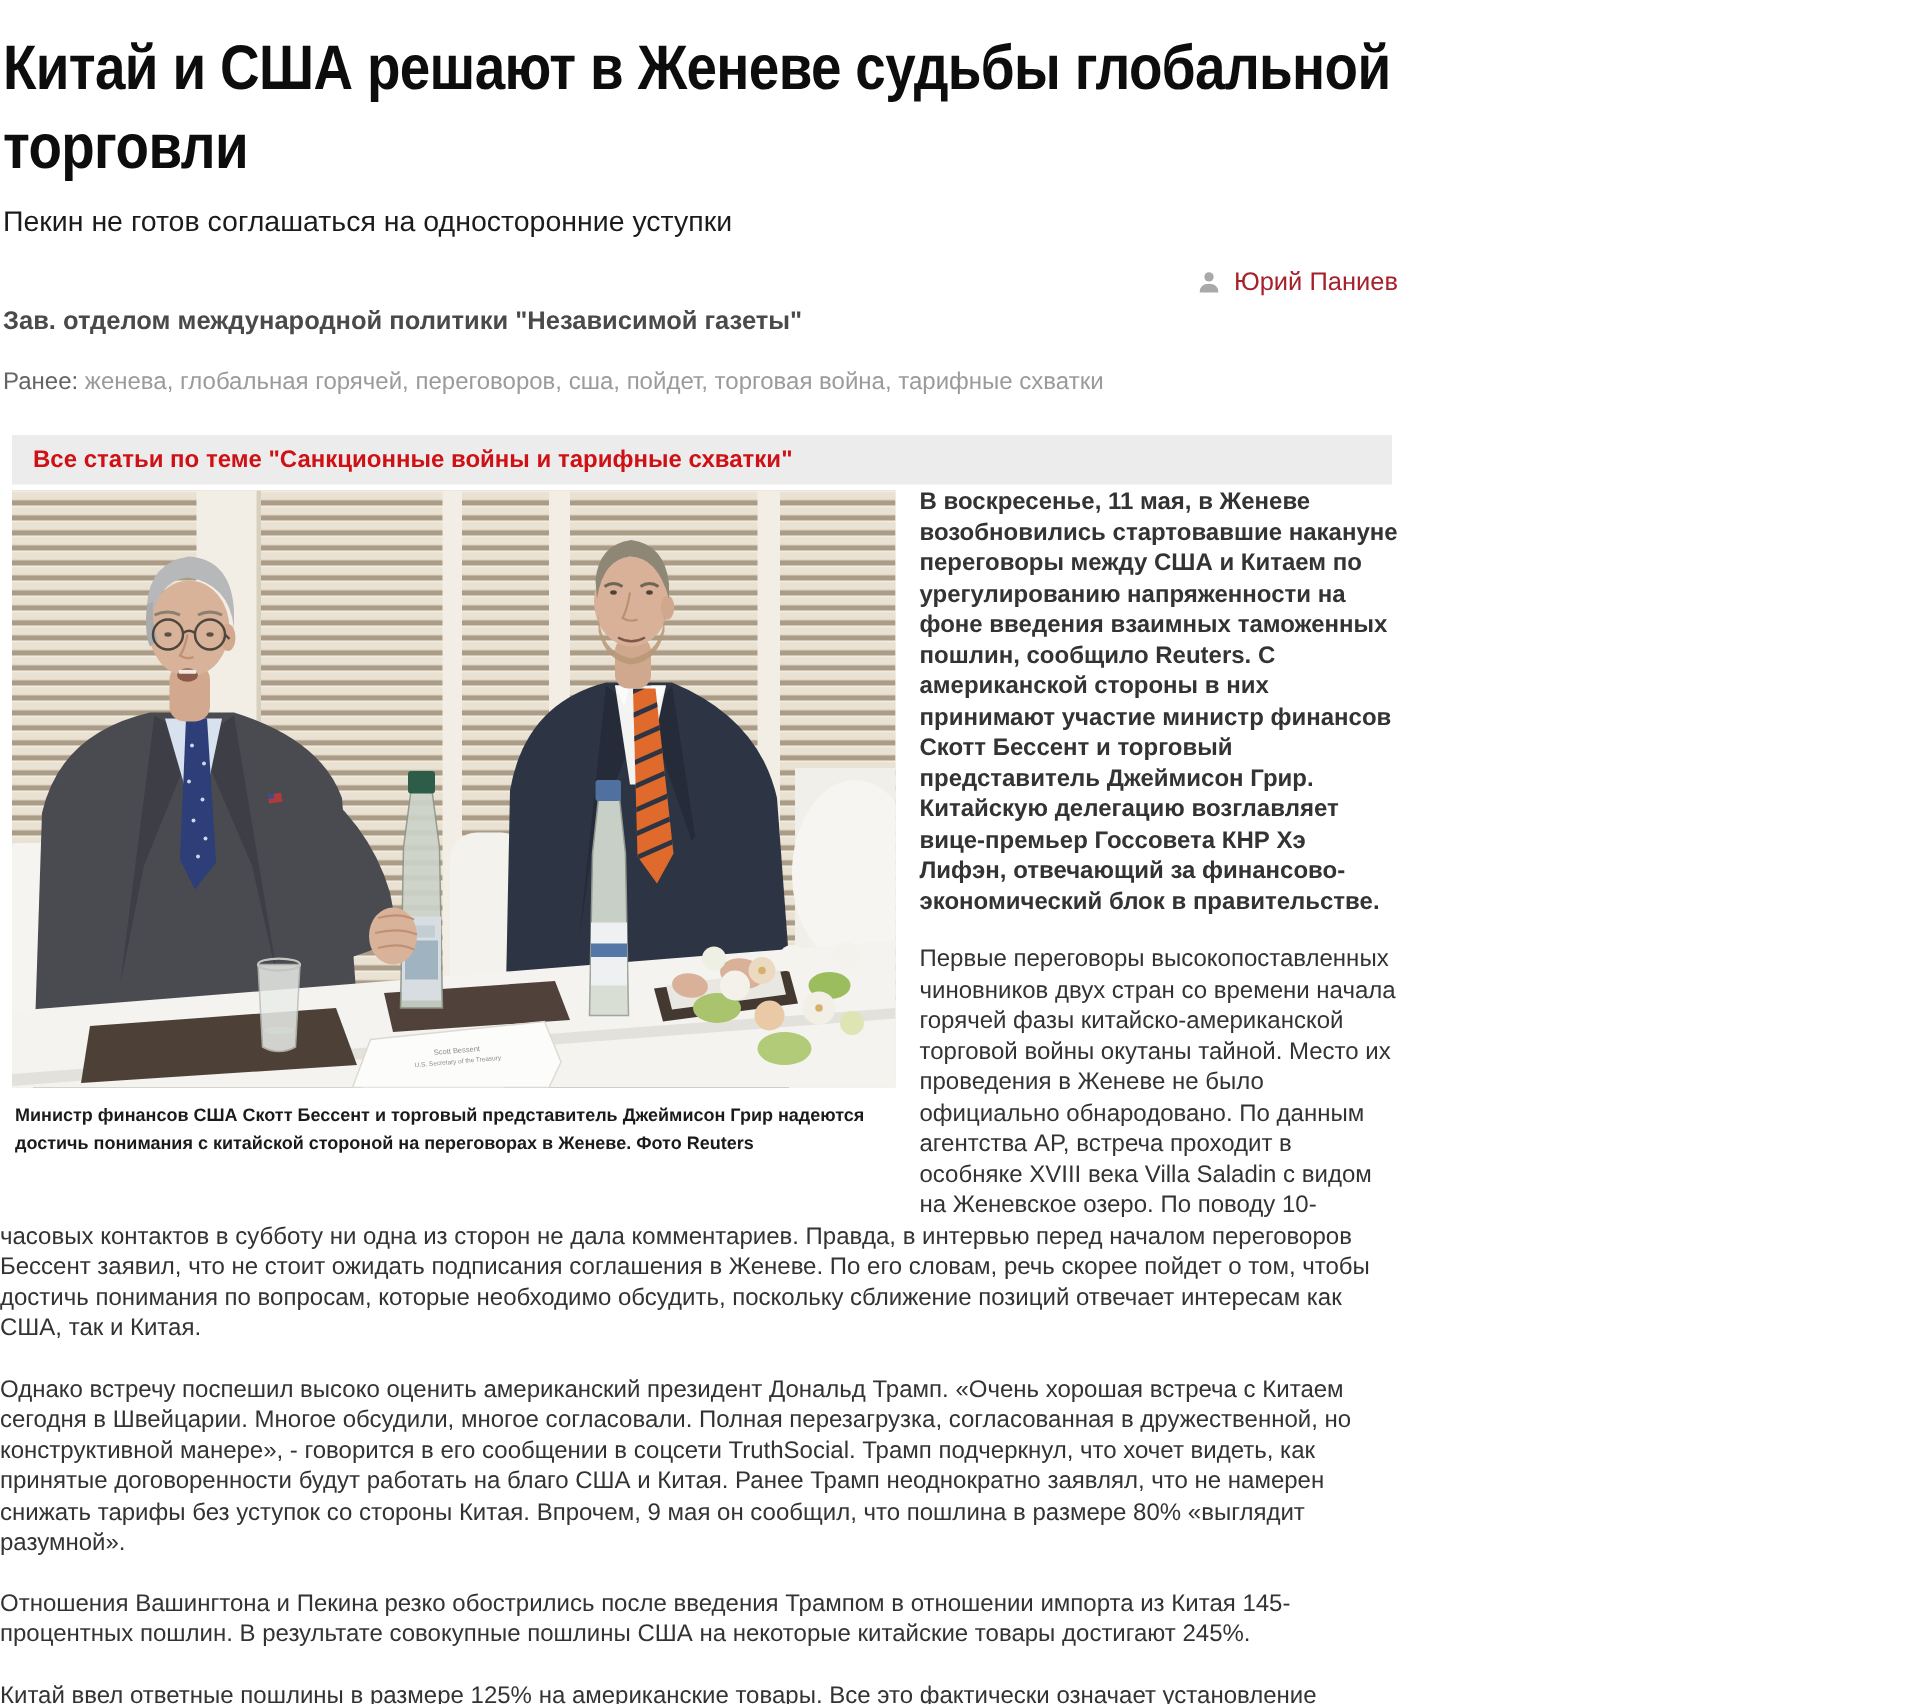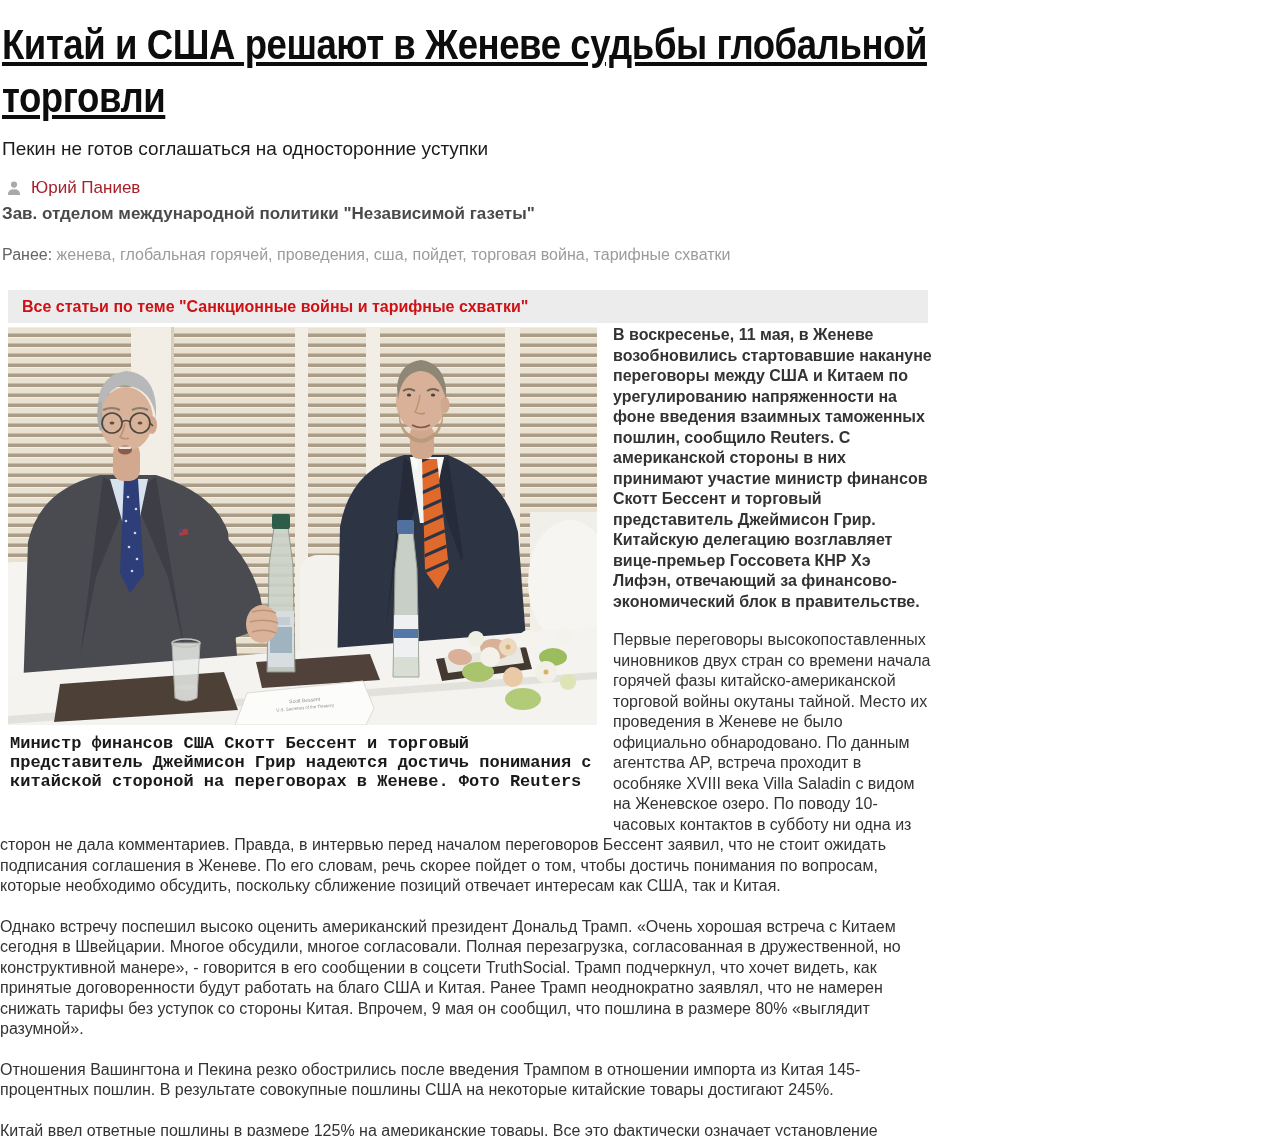--- a/index.html
+++ b/index.html
@@ -7,27 +7,27 @@
   body {
     width: 1280px; min-height: 1136px;
     font-family: "Liberation Sans", "DejaVu Sans", sans-serif;
     color: #333333;
   }
   .page { width: 932px; padding: 18px 0 30px 0; }
 
   
   h1.title {
     color: #0d0d0d; font-weight: 800; margin: 0 0 14px 2px;
-    font-size: 42px; line-height: 53px; letter-spacing: -0.5px; text-decoration: underline;
+    font-size: 42px; line-height: 53px; letter-spacing: -0.5px;
   }
   h1.title .tline { display: block; transform: scaleX(0.87); transform-origin: 0 50%; white-space: nowrap; }
 
   .subtitle { font-size: 19px; color: #1b1b1b; margin: 0 0 18px 2px; }
 
-  .author-row { display: flex; align-items: center; gap: 9px; margin: 0 0 6px 6px; }
+  .author-row { display: flex; align-items: center; gap: 9px; margin: 0 0 6px 6px; justify-content: flex-end; }
   .author-icon svg { display: block; }
   .author-link { color: #a6212b; font-size: 17px; text-decoration: none; cursor: pointer; }
   .byline { font-size: 17px; color: #4a4a4a; margin: 0 0 22px 2px; font-weight: bold; }
 
   .tags-row { font-size: 16px; margin: 18px 0 0 2px; color: #646464; }
   .tag-link { color: #9b9b9b; text-decoration: none; cursor: pointer; }
   .tag-link::after { content: ", "; color: #9b9b9b; }
   .tag-link:last-child::after { content: ""; }
 
   .topic-bar {
@@ -36,22 +36,22 @@
   }
   .topic-link { color: #cf1014; font-weight: bold; font-size: 16px; text-decoration: none; cursor: pointer; }
 
   
   .article-body { width: 932px; overflow: visible; }
   .photo-fig {
     float: left; width: 589px; margin: 2px 16px 28px 8px;
   }
   .photo-fig svg.photo { display: block; width: 589px; height: 398px; background: #e9e1d2; }
   .photo-caption {
-    margin-top: 9px; font-weight: bold; font-size: 17px; line-height: 19px;
-    color: #1a1a1a; width: 585px; padding-left: 2px; font-family: Liberation Mono, monospace;
+    margin-top: 9px; font-weight: bold; font-size: 12px; line-height: 19px;
+    color: #1a1a1a; width: 585px; padding-left: 2px;
   }
   .article-body p {
     font-size: 16px; line-height: 20.5px; color: #333333; margin: 0 0 20px 0;
     text-align: left;
   }
   .article-body p.lead { font-weight: bold; margin-bottom: 18px; }
 </style>
 </head>
 <body>
 
@@ -70,21 +70,21 @@
         <circle cx="8" cy="4.6" r="3.1" fill="#a9a9a9"></circle>
         <path d="M1.8,15 Q1.8,9.2 8,9.2 Q14.2,9.2 14.2,15 Z" fill="#a9a9a9"></path>
       </svg>
     </span>
     <a class="author-link">Юрий Паниев</a>
   </div>
   <div class="byline">Зав. отделом международной политики "Независимой газеты"</div>
 
   <div class="tags-row">
     <span class="tags-label">Ранее:</span>
-    <a class="tag-link">женева</a><a class="tag-link">глобальная горячей</a><a class="tag-link">проведения</a><a class="tag-link">сша</a><a class="tag-link">пойдет</a><a class="tag-link">торговая война</a><a class="tag-link">тарифные схватки</a>
+    <a class="tag-link">женева</a><a class="tag-link">глобальная горячей</a><a class="tag-link">переговоров</a><a class="tag-link">сша</a><a class="tag-link">пойдет</a><a class="tag-link">торговая война</a><a class="tag-link">тарифные схватки</a>
   </div>
 
   <div class="topic-bar">
     <a class="topic-link">Все статьи по теме "Санкционные войны и тарифные схватки"</a>
   </div>
 
   <div class="article-body">
 
     <figure class="photo-fig">
       <svg class="photo" viewBox="0 0 589 398" role="img">

